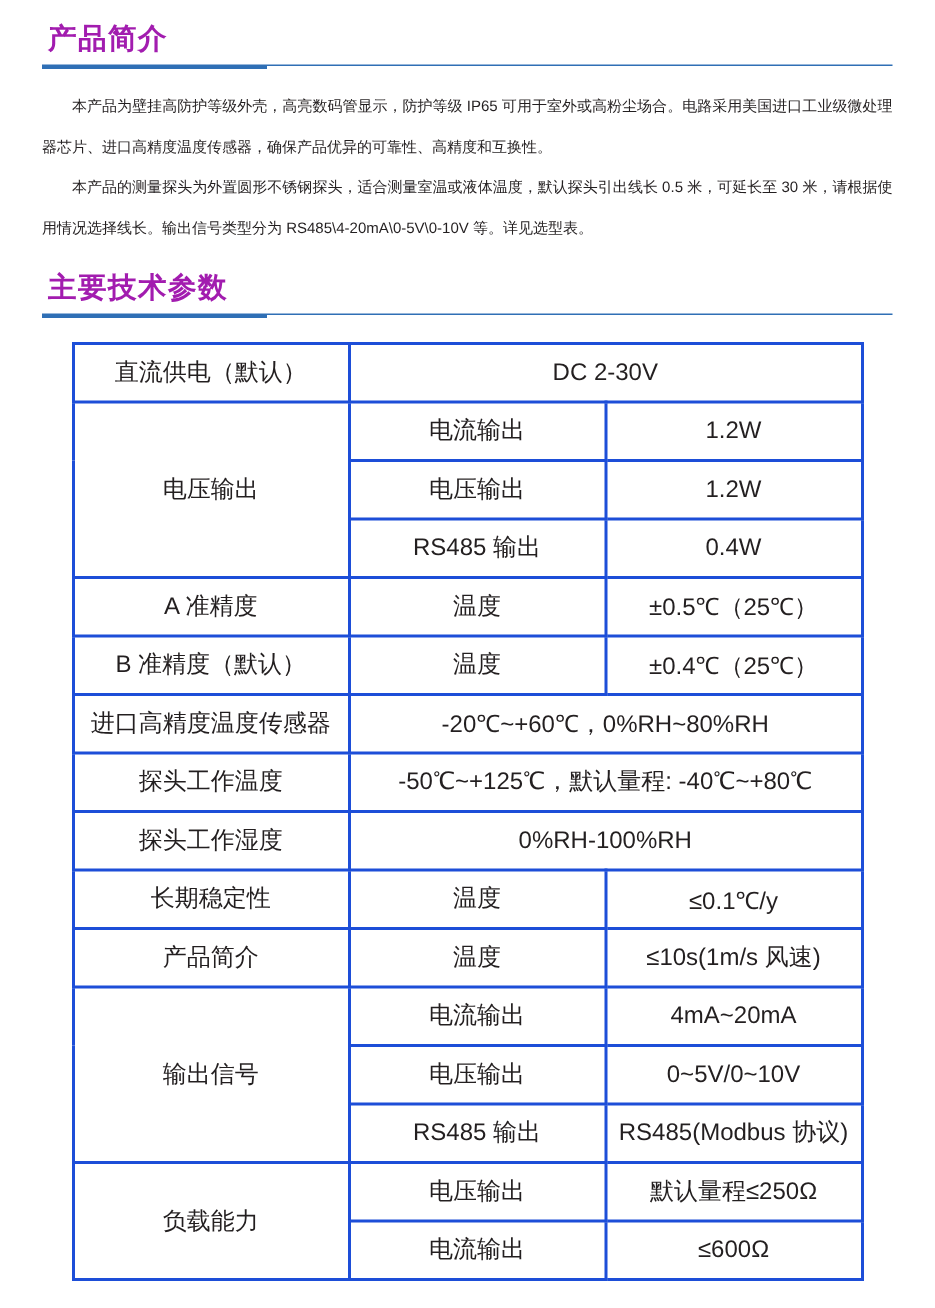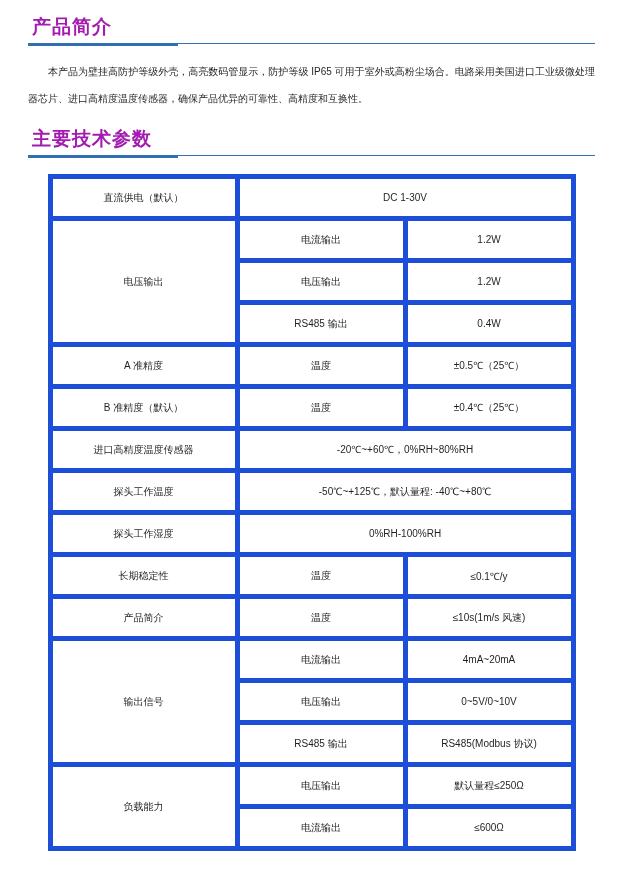--- a/index.html
+++ b/index.html
@@ -68,22 +68,22 @@
   .intro-block { margin-top: 10px; }
 
   
   table.spec {
     border-collapse: collapse;
     width: 528px;
     margin: 14px auto 0 auto;
     table-layout: fixed;
   }
   table.spec td {
-    border: 5px solid #1d4ed8;
-    font-size: 10px;
+    border: 2px solid #1d4ed8;
+    font-size: 16px;
     color: #231f20;
     height: 33px;
     padding: 2px 6px;
     vertical-align: middle;
   }
   td.c1 { width: 170px; text-align: center; }
   td.c2 { width: 100px; text-align: center; margin-left: 17px; }
   td.c3 { text-align: center; margin-top: 19px; }
   td.val-left { text-align: center; padding-left: 10px; }
   td.span2 { text-align: center; }
@@ -94,33 +94,34 @@
 <div class="page">
 
   <div class="section-head">
     <div class="title">产品简介</div>
     <div class="rule"></div>
     <div class="rule-thick"></div>
   </div>
 
   <div class="intro-block">
     <p class="para">本产品为壁挂高防护等级外壳，高亮数码管显示，防护等级 IP65 可用于室外或高粉尘场合。电路采用美国进口工业级微处理器芯片、进口高精度温度传感器，确保产品优异的可靠性、高精度和互换性。</p>
+    <p class="para">本产品的测量探头为外置圆形不锈钢探头，适合测量室温或液体温度，默认探头引出线长 0.5 米，可延长至 30 米，请根据使用情况选择线长。输出信号类型分为 RS485\4-20mA\0-5V\0-10V 等。详见选型表。</p>
   </div>
 
   <div class="section-head">
     <div class="title">主要技术参数</div>
     <div class="rule"></div>
     <div class="rule-thick"></div>
   </div>
 
   <table class="spec">
     <tbody>
       <tr>
         <td class="c1">直流供电（默认）</td>
-        <td class="span2" colspan="2">DC 1-30V</td>
+        <td class="span2" colspan="2">DC 2-30V</td>
       </tr>
 
       <tr>
         <td class="c1" rowspan="3">电压输出</td>
         <td class="c2">电流输出</td>
         <td class="c3">1.2W</td>
       </tr>
       <tr>
         <td class="c2">电压输出</td>
         <td class="c3">1.2W</td>

